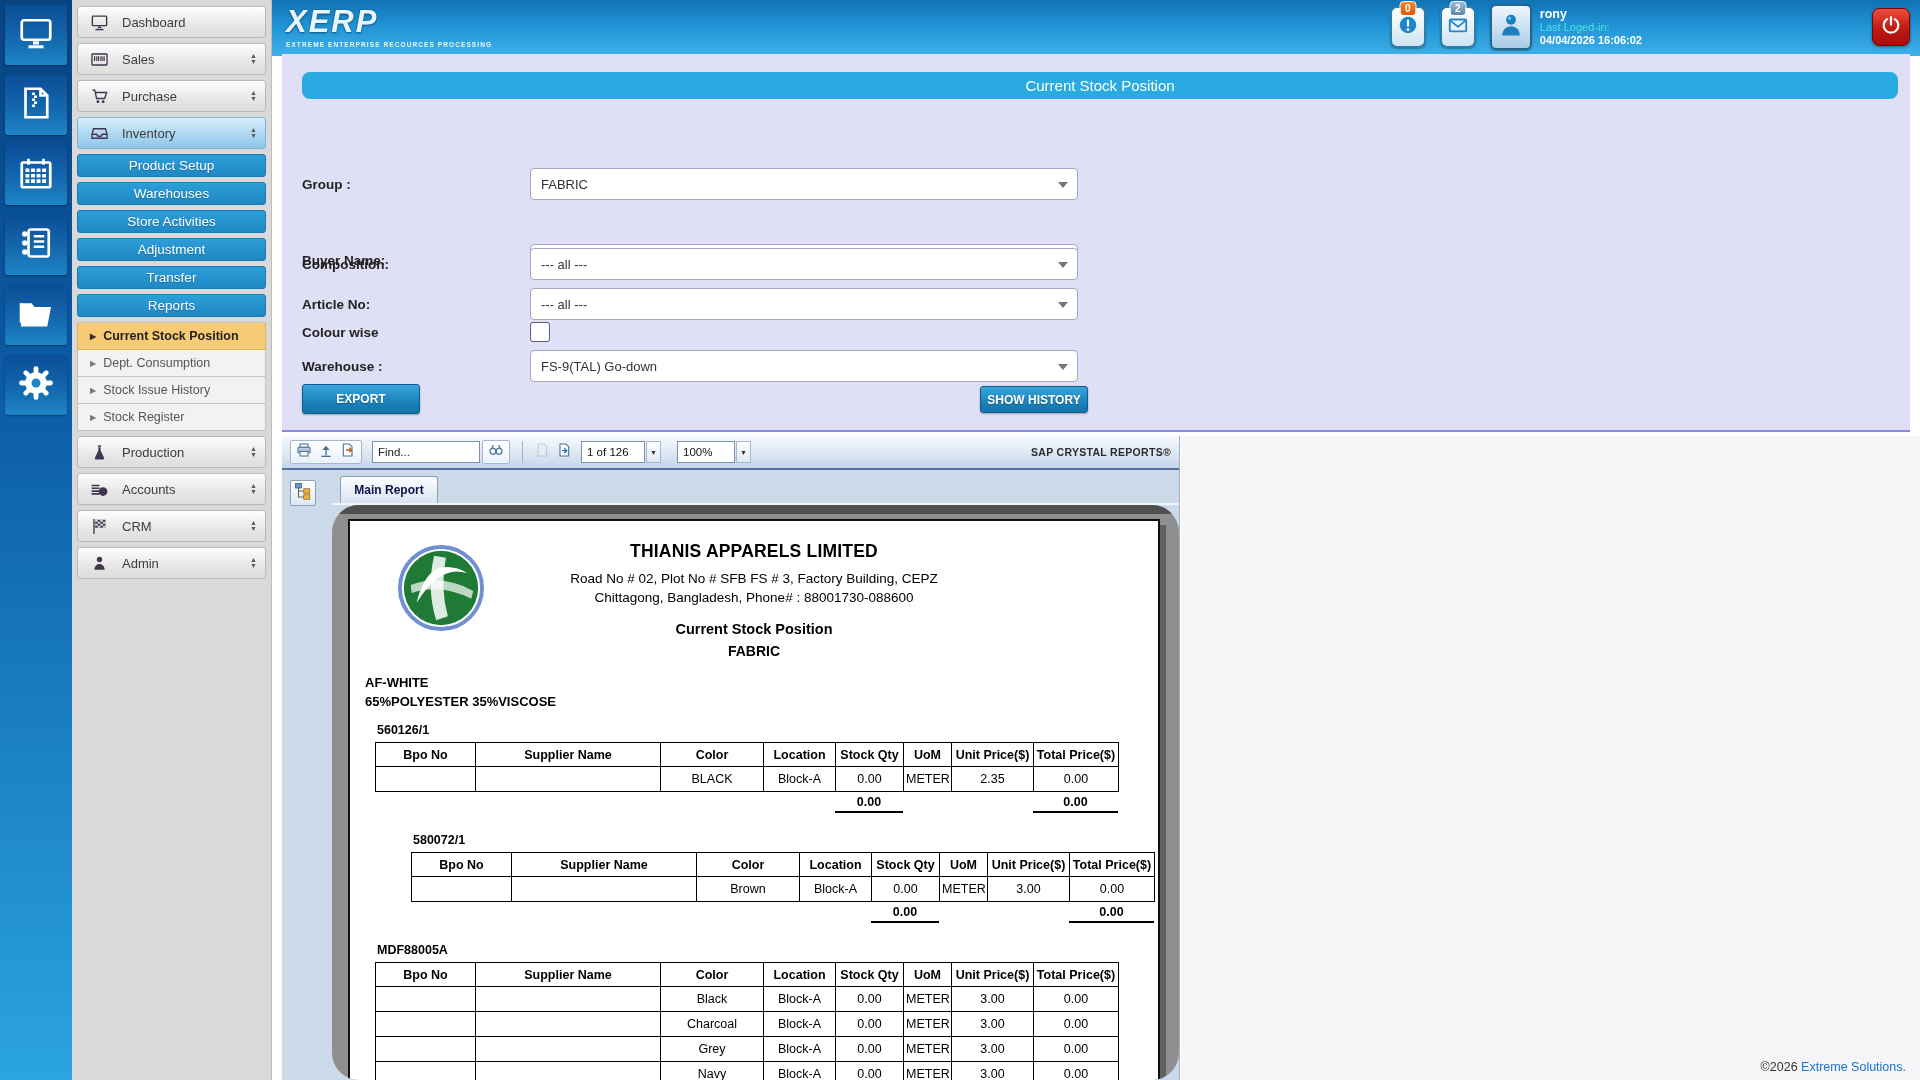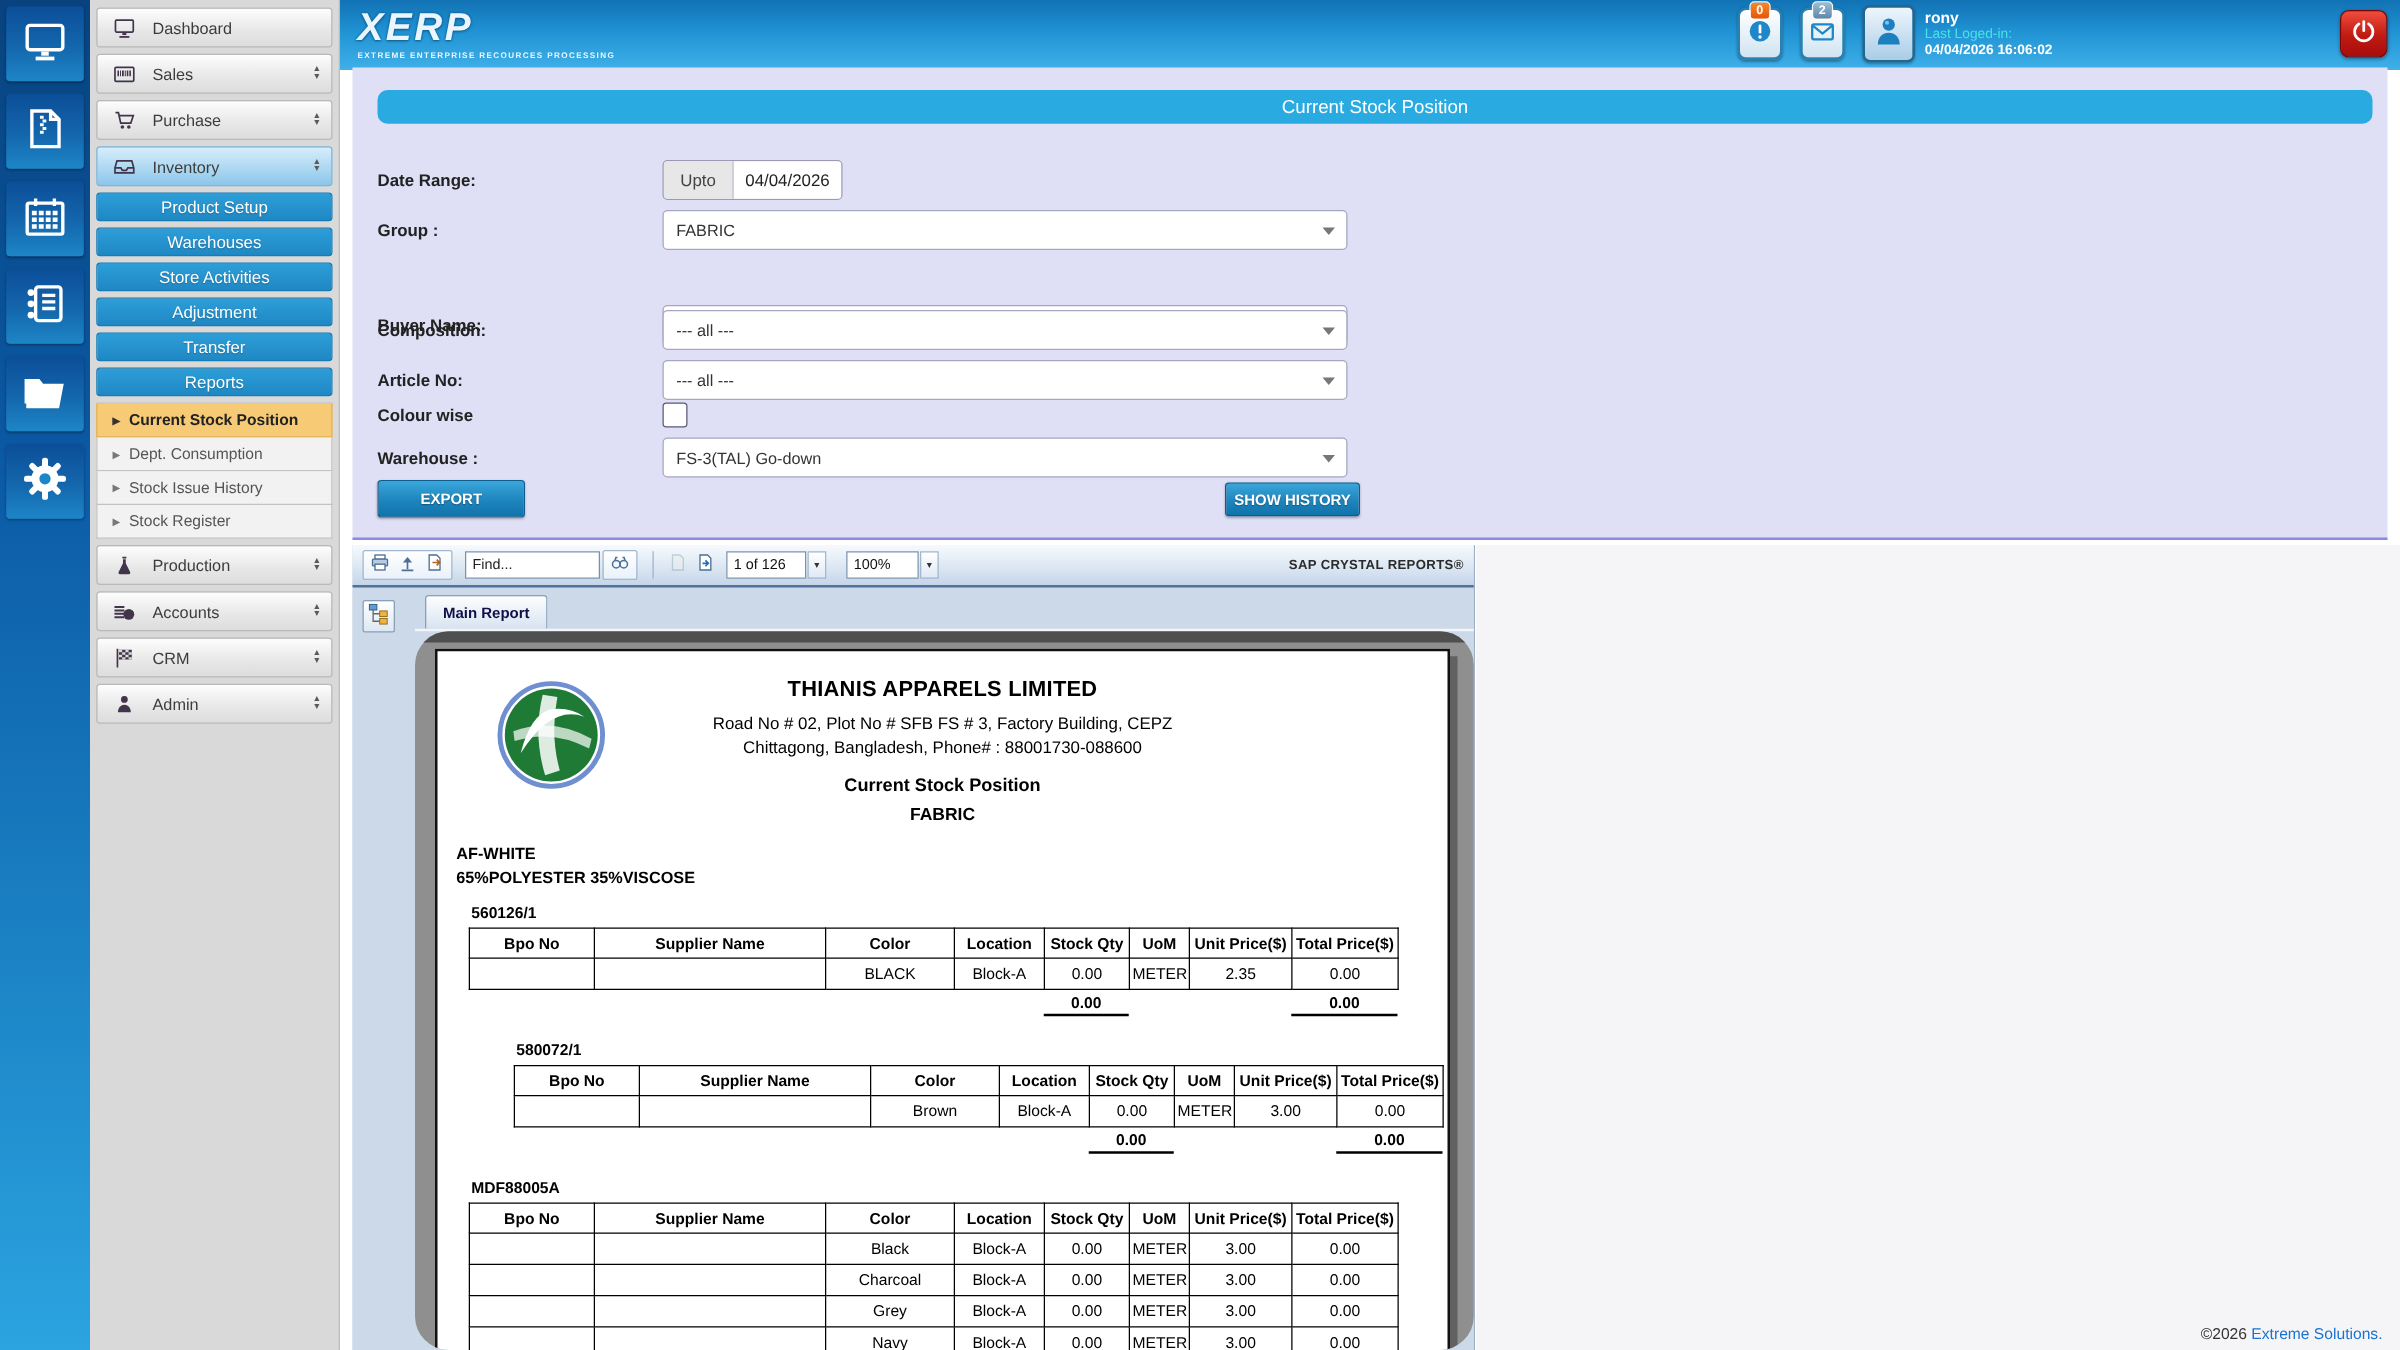--- a/index.html
+++ b/index.html
@@ -371,27 +371,20 @@
               <path d="M12 3.5 v8" stroke="#fff" stroke-width="2.4" fill="none" stroke-linecap="round"></path>
               <path d="M7.8 5.6 a8 8 0 1 0 8.4 0" stroke="#fff" stroke-width="2.4" fill="none" stroke-linecap="round"></path>
             </svg></span>
       </div>
     </div>
   </div>
 
   <div class="formpanel">
     <div class="formtitle">Current Stock Position</div>
 
-    <div class="frow" style="top:74px;">
-      <span class="flabel">Date Range:</span>
-      <span class="dategroup">
-        <span class="upto">Upto</span>
-        <span class="dateval">04/04/2026</span>
-      </span>
-    </div>
 
     <div class="frow" style="top:114px;">
       <span class="flabel">Group :</span>
       <span class="ddl">
           <span>FABRIC</span>
         </span>
     </div>
 
     <div class="frow" style="top:154px;margin-top:36px;">
       <span class="flabel">Buyer Name:</span>
@@ -415,21 +408,21 @@
     </div>
 
     <div class="frow" style="top:268px;">
       <span class="flabel">Colour wise</span>
       <span class="checkbox"></span>
     </div>
 
     <div class="frow" style="top:296px;">
       <span class="flabel">Warehouse :</span>
       <span class="ddl">
-          <span>FS-3(TAL) Go-down</span>
+          <span>FS-9(TAL) Go-down</span>
         </span>
     </div>
 
     <div id="exportbtn" class="bluebtn">EXPORT</div>
     <div id="historybtn" class="bluebtn">SHOW HISTORY</div>
   </div>
 
   <div class="viewer">
     <div class="vtoolbar">
       <span class="tgroup">

